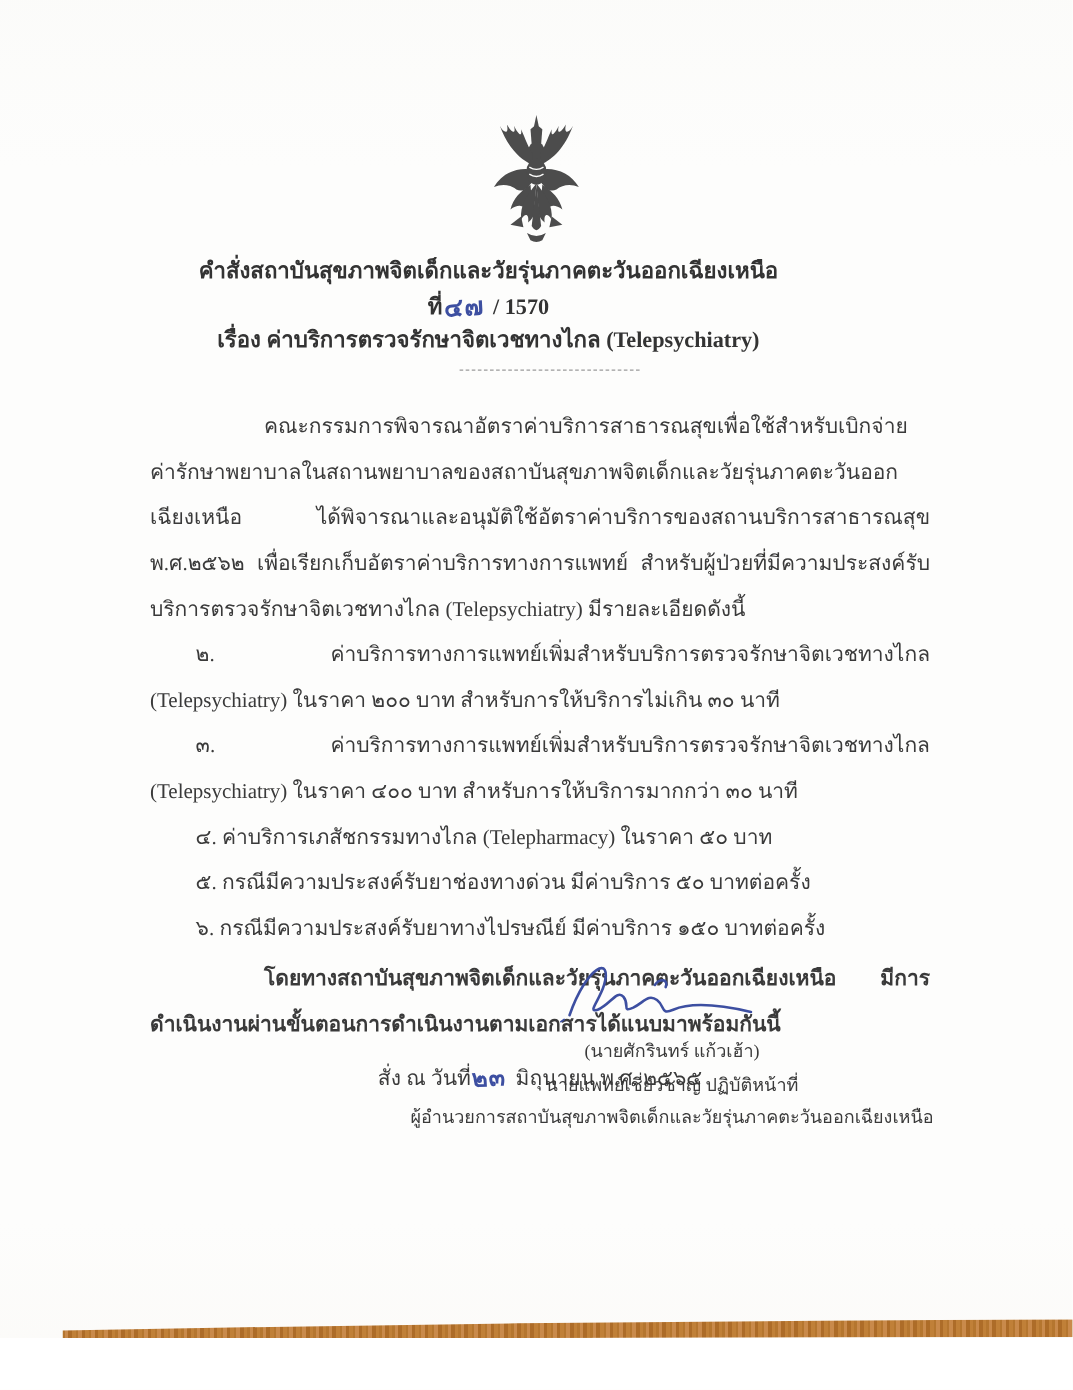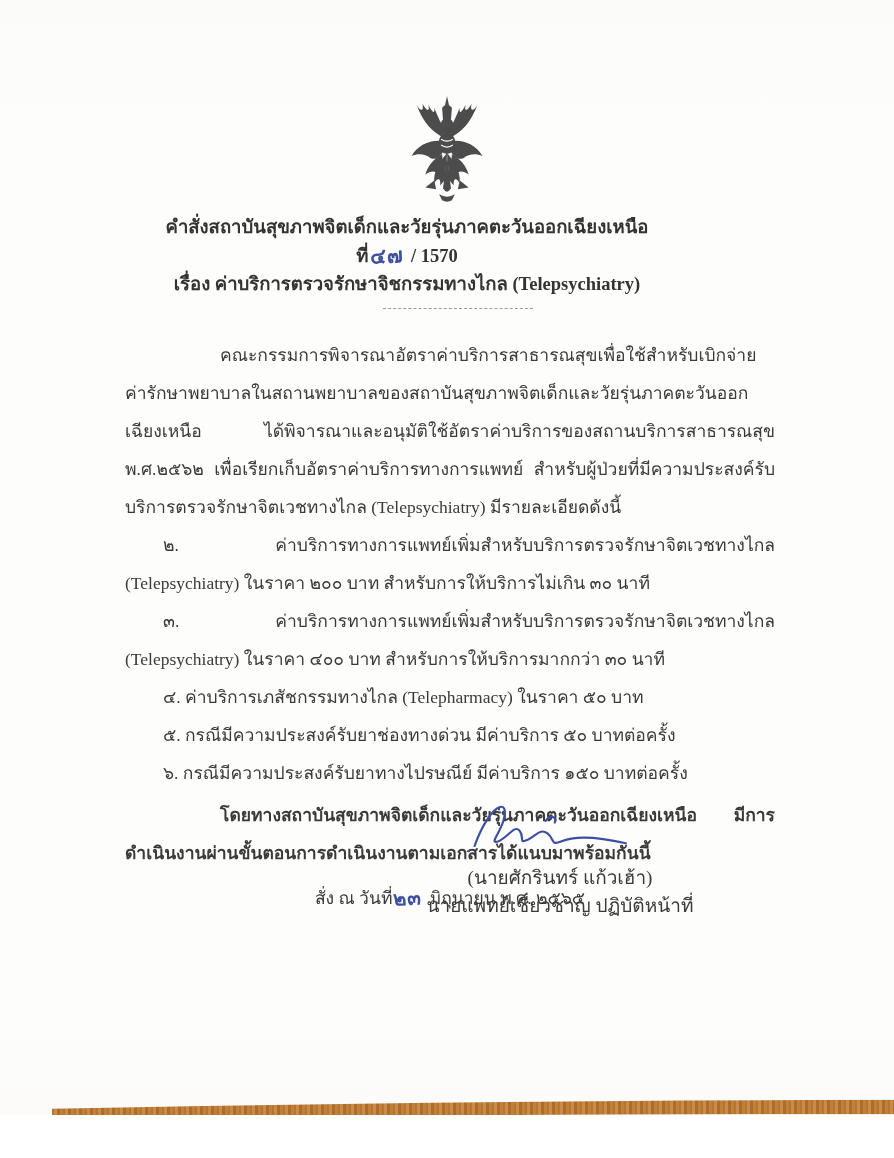--- a/index.html
+++ b/index.html
@@ -46,21 +46,21 @@
   .para{ text-indent:95px; margin:0;}
   .list-item{ text-indent:38px; margin:0;}
   .closing{ text-indent:95px; margin:4px 0 0 0;font-weight:bold;}
   .date-line{
     margin-top:6px;text-align:center;text-indent:0;
   }
   .date-line .hand{font-size:20px;}
   .signature-svg{position:absolute;left:462px;top:788px;width:180px;height:80px;}
   .sig-block{
     position:absolute;left:330px;top:864px;width:460px;
-    text-align:center;font-size:19px;line-height:27.5px;
+    text-align:center;font-size:15px;line-height:27.5px;
   }
   .wood-edge{
     position:absolute;left:52px;top:1100px;width:842px;height:15px;
     background:repeating-linear-gradient(90deg,#b5762f 0 2px,#c98a4b 2px 5px,#ad6c28 5px 8px,#c08038 8px 11px);
     clip-path:polygon(0 55%,18% 38%,45% 18%,75% 6%,100% 0,100% 100%,0 100%);
     transform:rotate(-0.08deg);
   }
   .below-paper{
     position:absolute;left:0;top:1115px;width:894px;height:43px;background:#ffffff;
   }
@@ -100,21 +100,21 @@
     </g>
   </svg>
 
   <div class="title-line t1">คำสั่งสถาบันสุขภาพจิตเด็กและวัยรุ่นภาคตะวันออกเฉียงเหนือ</div>
 
   <div class="title-line t2">
     <span>ที่</span><span class="hand">๔๗</span>
     <span>/ 1570</span>
   </div>
 
-  <div class="title-line t3">เรื่อง ค่าบริการตรวจรักษาจิชกรรมทางไกล (Telepsychiatry)</div>
+  <div class="title-line t3">เรื่อง ค่าบริการตรวจรักษาจิตเวชทางไกล (Telepsychiatry)</div>
 
   <div class="divider"></div>
 
   <div class="content">
     <p class="para">คณะกรรมการพิจารณาอัตราค่าบริการสาธารณสุขเพื่อใช้สำหรับเบิกจ่ายค่ารักษาพยาบาลในสถานพยาบาลของสถาบันสุขภาพจิตเด็กและวัยรุ่นภาคตะวันออกเฉียงเหนือ ได้พิจารณาและอนุมัติใช้อัตราค่าบริการของสถานบริการสาธารณสุข พ.ศ.๒๕๖๒ เพื่อเรียกเก็บอัตราค่าบริการทางการแพทย์ สำหรับผู้ป่วยที่มีความประสงค์รับบริการตรวจรักษาจิตเวชทางไกล (Telepsychiatry) มีรายละเอียดดังนี้</p>
 
     <div class="list-item">๒. ค่าบริการทางการแพทย์เพิ่มสำหรับบริการตรวจรักษาจิตเวชทางไกล (Telepsychiatry) ในราคา ๒๐๐ บาท สำหรับการให้บริการไม่เกิน ๓๐ นาที</div>
     <div class="list-item">๓. ค่าบริการทางการแพทย์เพิ่มสำหรับบริการตรวจรักษาจิตเวชทางไกล (Telepsychiatry) ในราคา ๔๐๐ บาท สำหรับการให้บริการมากกว่า ๓๐ นาที</div>
     <div class="list-item">๔. ค่าบริการเภสัชกรรมทางไกล (Telepharmacy) ในราคา ๕๐ บาท</div>
     <div class="list-item">๕. กรณีมีความประสงค์รับยาช่องทางด่วน มีค่าบริการ ๕๐ บาทต่อครั้ง</div>
@@ -132,18 +132,19 @@
     <g fill="none" stroke="#3d4fa1" stroke-width="2.4" stroke-linecap="round">
       <path d="M14 60 C30 14 54 4 46 32 C42 46 30 58 40 55 C52 50 58 36 64 43 C70 50 62 58 73 53 C83 48 87 40 95 46 C103 52 98 60 110 55 C126 48 152 50 182 57"></path>
       <path d="M93 32 C98 25 106 27 103 34"></path>
       <path d="M6 66 l3 -2" stroke-width="1.6"></path>
     </g>
   </svg>
 
   <div class="sig-block">
     <div>(นายศักรินทร์  แก้วเฮ้า)</div>
     <div>นายแพทย์เชี่ยวชาญ ปฏิบัติหน้าที่</div>
+    <div>ผู้อำนวยการสถาบันสุขภาพจิตเด็กและวัยรุ่นภาคตะวันออกเฉียงเหนือ</div>
   </div>
 
   <div class="wood-edge"></div>
   <div class="below-paper"></div>
 
 </div>
 
 </body></html>

